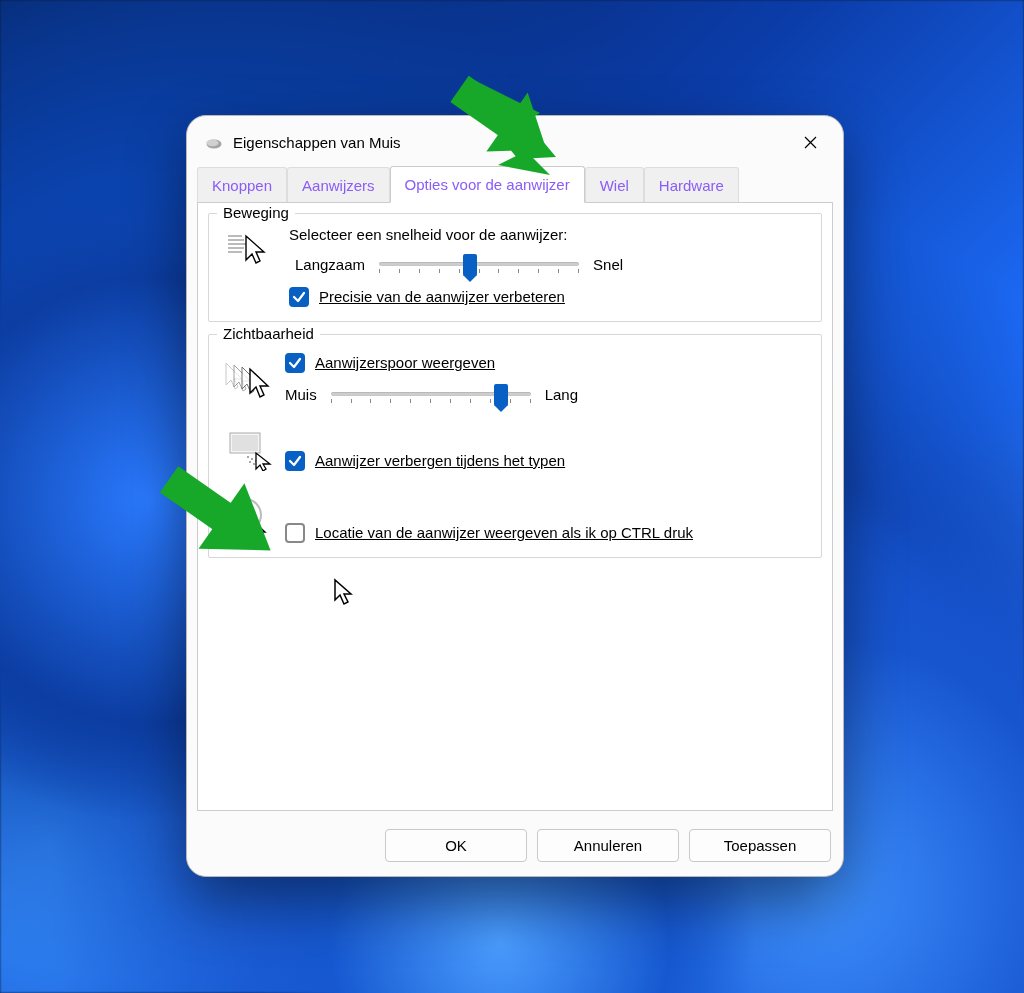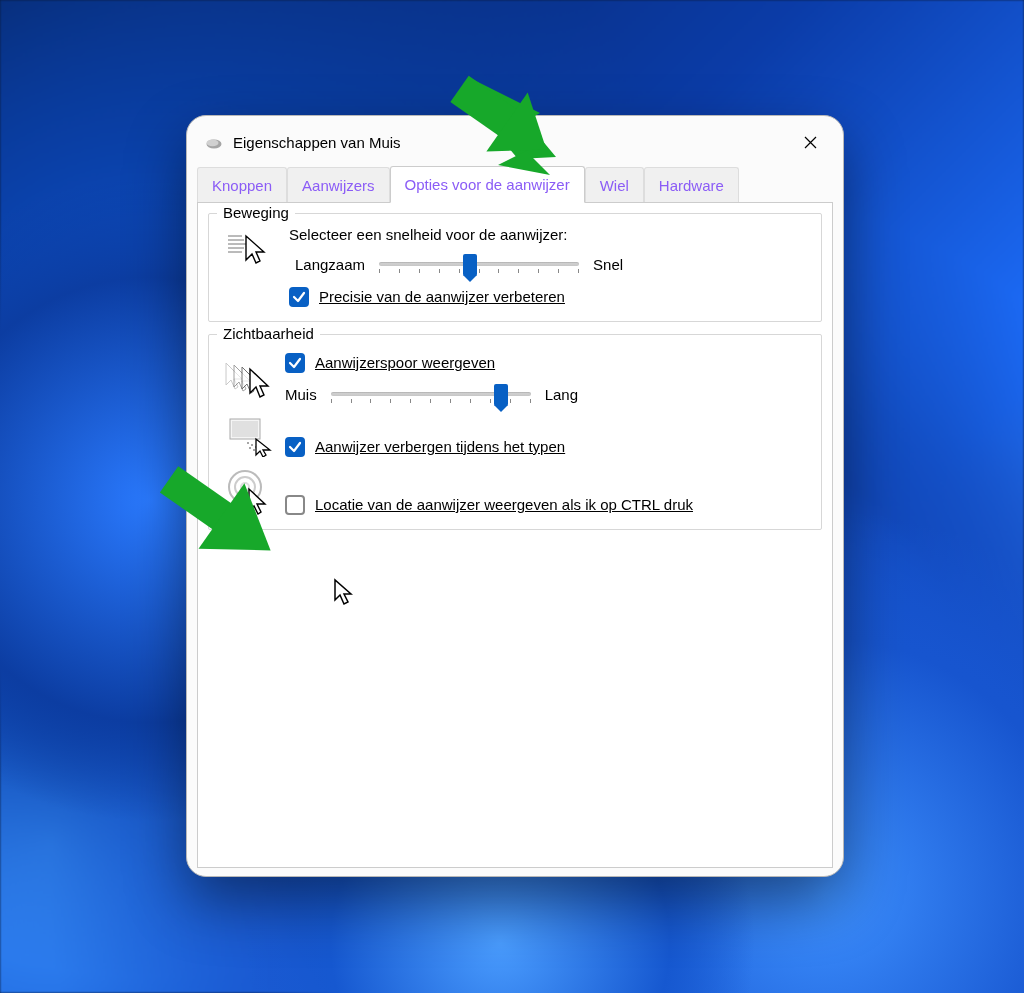--- a/index.html
+++ b/index.html
@@ -42,21 +42,21 @@
   .ticks span{width:1px;height:4px;background:#888;}
   .thumb{position:absolute;top:-1px;width:14px;height:22px;background:#0860c4;border-radius:2px;}
   .thumb::after{content:"";position:absolute;bottom:-6px;left:0;border-left:7px solid transparent;border-right:7px solid transparent;border-top:7px solid #0860c4;}
   .chkrow{display:flex;align-items:center;gap:10px;margin-top:14px;}
   .chk{width:20px;height:20px;border-radius:4px;display:flex;align-items:center;justify-content:center;flex-shrink:0;}
   .chk.checked{background:#0860c4;}
   .chk.checked svg{stroke:#fff;}
   .chk.unchecked{border:2px solid #888;background:#fff;box-sizing:border-box;}
   .lbl{font-size:15px;line-height:1.25;text-decoration:underline;}
   .visrow{display:flex;align-items:flex-end;gap:8px;margin-top:6px;}
-  .visrow + .visrow{margin-top:8px;}
+  .visrow + .visrow{margin-top:22px;}
 
   .buttons{display:flex;justify-content:flex-end;gap:10px;padding:10px 12px 14px 12px;}
   .btn{min-width:104px;padding:7px 18px;background:#fdfdfd;border:1px solid #c9c9c9;border-radius:4px;text-align:center;font-size:15px;cursor:pointer;}
 
   
   .arrow{position:absolute;z-index:50;}
   .arrow svg{display:block;}
 
   
   .cursor-overlay{position:absolute;z-index:40;}
@@ -238,20 +238,25 @@
           <div class="chkrow" style="margin-top:10px;">
             <div class="chk unchecked"></div>
             <span class="lbl">Locatie van de aanwijzer weergeven als ik op CTRL druk</span>
           </div>
         </div>
       </div>
 
     </div>
   </div>
 
+  <div class="buttons">
+    <div class="btn">OK</div>
+    <div class="btn">Annuleren</div>
+    <div class="btn">Toepassen</div>
+  </div>
 </div>
 
 <div class="arrow" style="left:430px;top:55px;">
   <svg width="130" height="130" viewBox="0 0 130 130">
     <g fill="#17a82a">
       <polygon points="88,104 58,68 72,60 42,24 110,58 96,66 126,102"></polygon>
       <polygon points="68,110 96,96 120,120"></polygon>
     </g>
     <g fill="#17a82a" transform="rotate(35 60 60)">
       <rect x="20" y="40" width="60" height="32"></rect>

